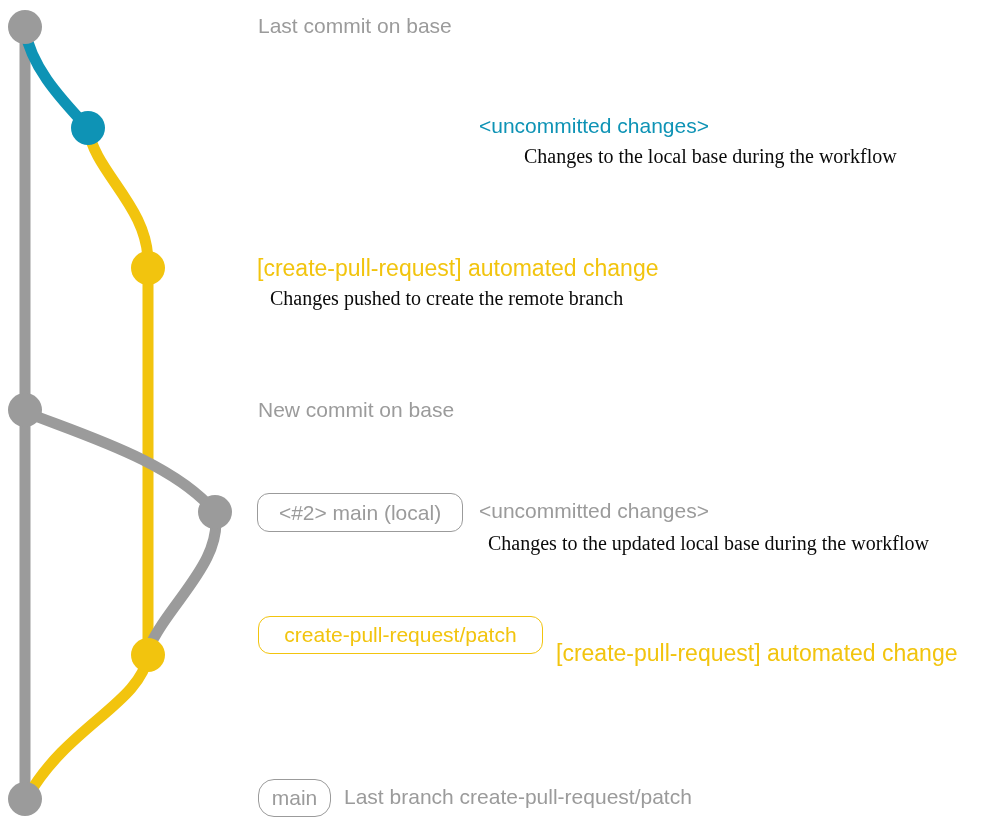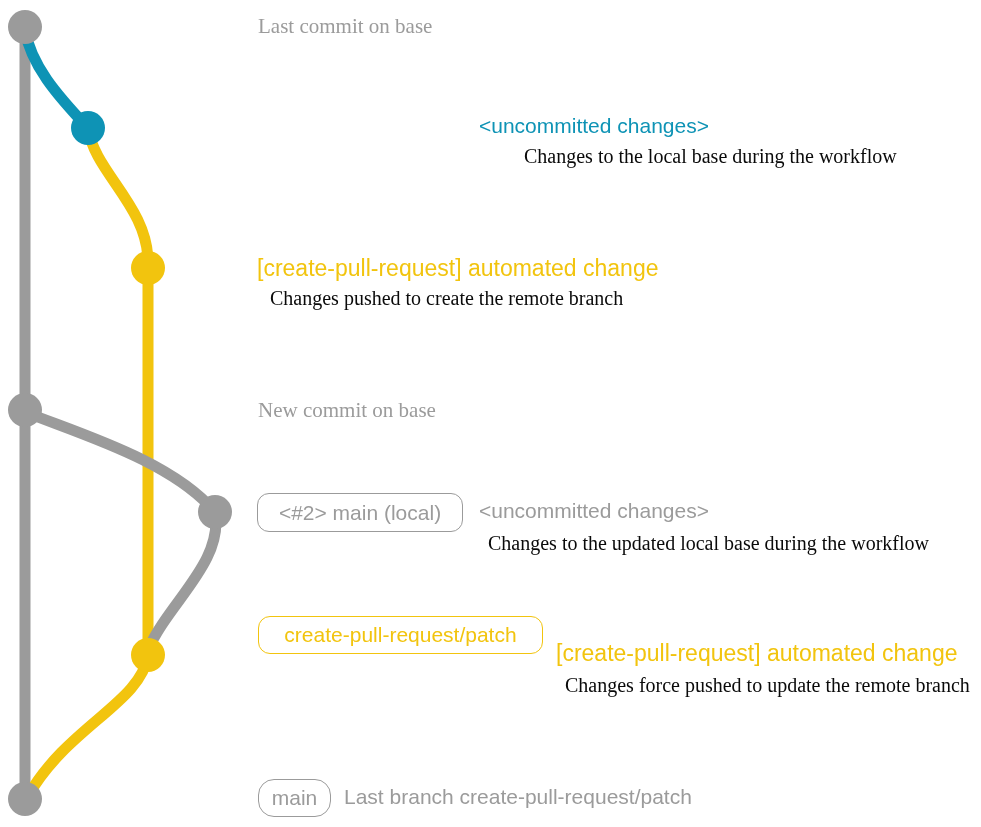--- a/index.html
+++ b/index.html
@@ -26,21 +26,20 @@
     top: 0;
   }
   .abs {
     position: absolute;
     white-space: nowrap;
     line-height: 24px;
   }
   .hdr {
     font-size: 21px;
     color: var(--gray);
-    font-family: Liberation Serif, serif;
   }
   .teal-t {
     font-size: 21px;
     color: var(--teal);
   }
   .yellow-t {
     font-size: 23px;
     color: var(--yellow);
   }
   .gray-t {
@@ -107,20 +106,19 @@
   <div class="tag tag-gray" style="left:257px; top:493px; width:206px; height:39px;">
     <span>&lt;#2&gt; main (local)</span>
   </div>
   <div class="abs gray-t" style="left:479px; top:499px;">&lt;uncommitted changes&gt;</div>
   <div class="abs desc" style="left:488px; top:531px;">Changes to the updated local base during the workflow</div>
 
   <div class="tag tag-yellow" style="left:258px; top:616px; width:285px; height:38px;">
     <span>create-pull-request/patch</span>
   </div>
   <div class="abs yellow-t" style="left:556px; top:641px;">[create-pull-request] automated change</div>
-  <div class="abs desc" style="left:565px; top:673px;">Changes force pushed to update the remote branch</div>
 
   <div class="tag tag-gray" style="left:258px; top:779px; width:73px; height:38px; border-radius:16px;">
     <span>main</span>
   </div>
   <div class="abs gray-t" style="left:344px; top:785px;">Last branch create-pull-request/patch</div>
 
 </div>
 
 </body></html>

